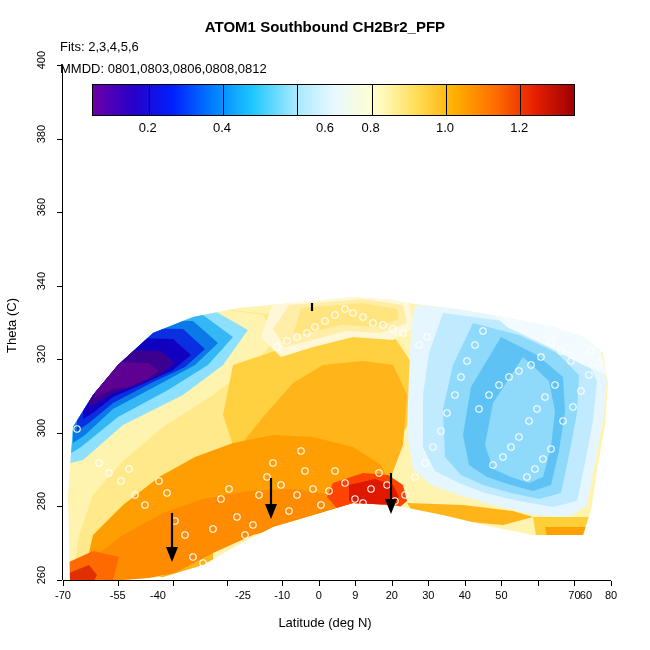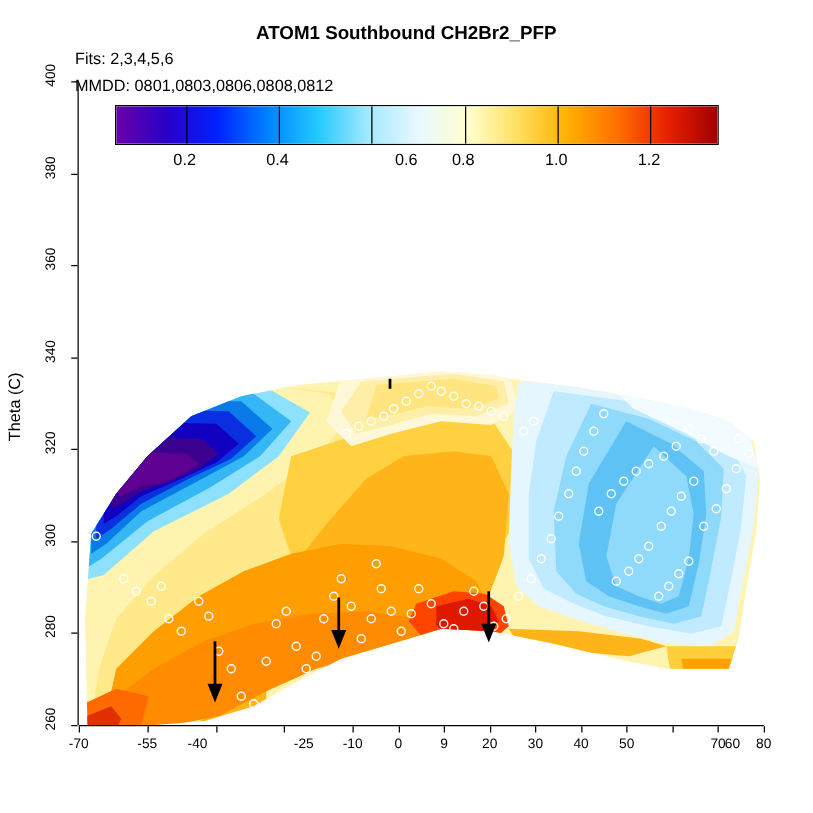--- a/index.html
+++ b/index.html
@@ -177,20 +177,21 @@
 <div id="root">
 
   <div class="title">ATOM1 Southbound CH2Br2_PFP</div>
 
   <div class="annot" id="fits-label">Fits: 2,3,4,5,6</div>
   <div class="annot" id="mmdd-label">MMDD: 0801,0803,0806,0808,0812</div>
 
   <div id="ylabel">
       <span>Theta (C)</span>
     </div>
+  <div id="xlabel">Latitude (deg N)</div>
 
   <div id="plot-area">
 
     <svg id="field-svg" viewBox="0 0 548 515" preserveAspectRatio="none">
       <defs>
         <clipPath id="dataclip">
 
           <polygon points="
             7,515
             5,430

